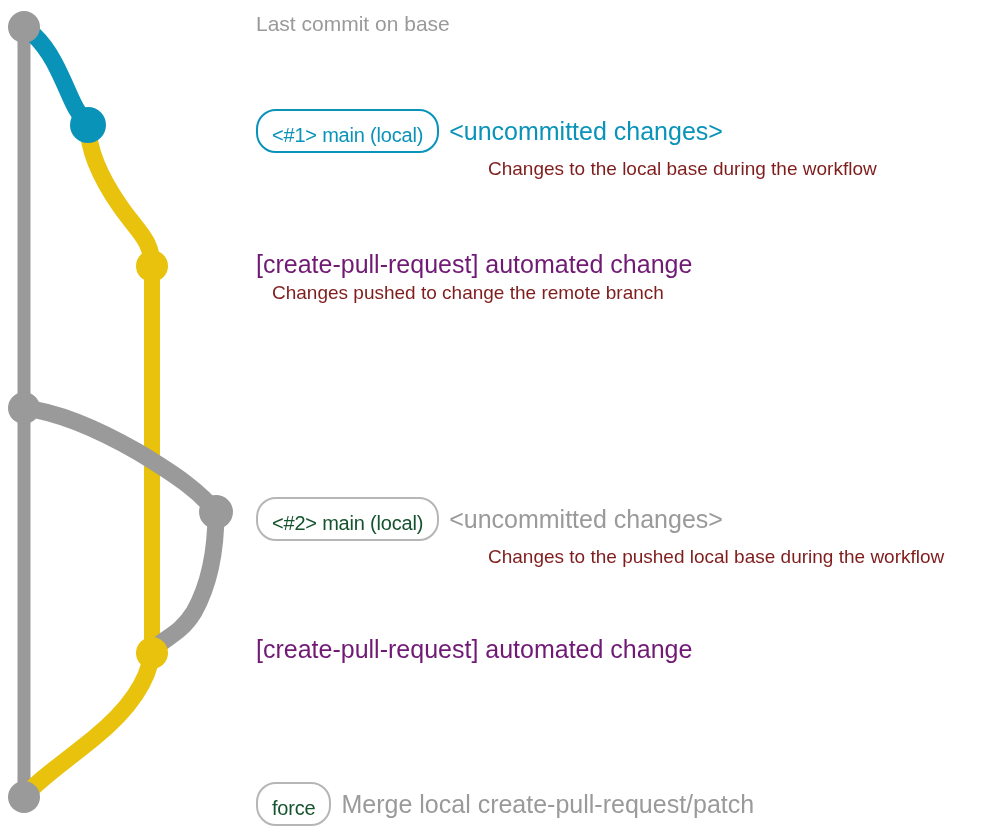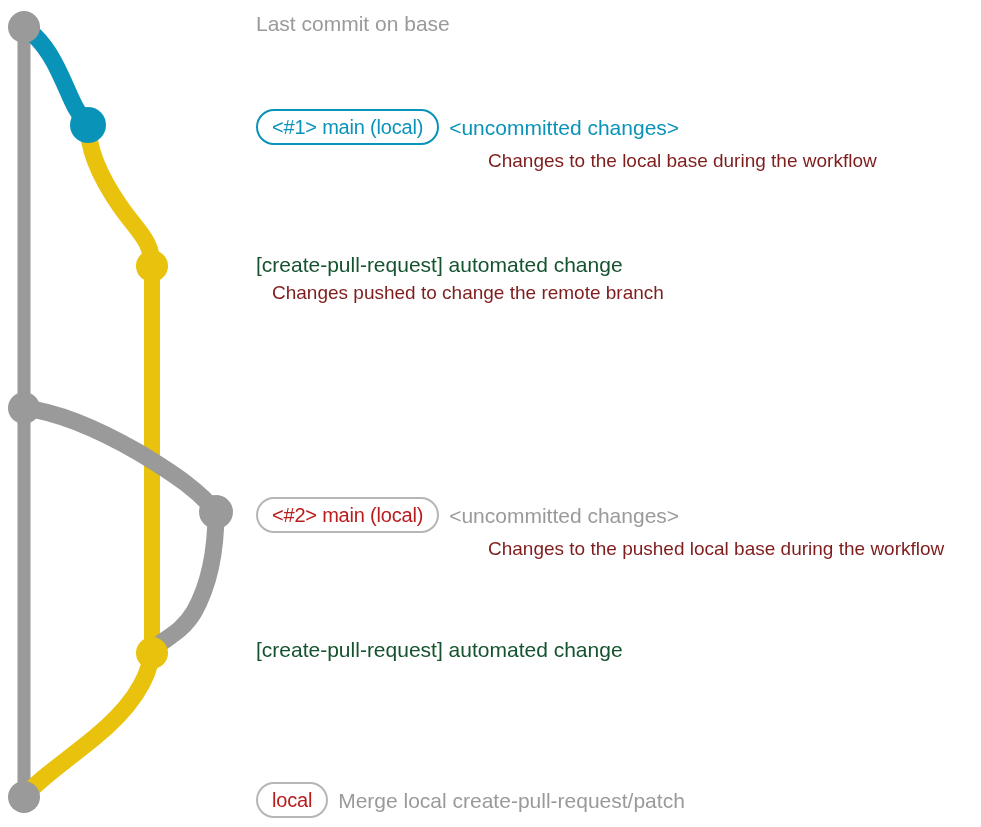--- a/index.html
+++ b/index.html
@@ -44,40 +44,40 @@
     display: flex;
     flex-direction: row;
     align-items: center;
     white-space: nowrap;
   }
 
   .pill {
     display: inline-block;
     border: 2px solid #9a9a9a;
     border-radius: 20px;
-    padding: 4px 14px 4px 14px;
+    padding: 12px 14px 4px 14px;
     font-size: 20px;
     line-height: 24px;
     color: #9a9a9a;
     background: transparent;
     margin-right: 10px;
     letter-spacing: -0.2px;
   }
   .pill.blue   { border-color: #0a93b9; color: #0a93b9; }
   .pill.yellow { border-color: #e8c20c; color: #e8c20c; }
-  .pill.gray   { border-color: #b6b6b6; color: #b91c1c; }
+  .pill.gray   { border-color: #b6b6b6; color: #14532d; }
 
   .subject {
-    font-size: 21px;
+    font-size: 25px;
     line-height: 25px;
     color: #9a9a9a;
     white-space: nowrap;
   }
   .subject.blue   { color: #0a93b9; }
-  .subject.yellow { color: #14532d; }
+  .subject.yellow { color: #701a75; }
   .subject.gray   { color: #9a9a9a; }
 
   .note {
     font-family: Liberation Sans, sans-serif;
     font-size: 19px;
     line-height: 23px;
     color: #7f1d1d;
     white-space: nowrap;
     margin-top: 4px;
   }
@@ -147,18 +147,18 @@
   </div>
 
   <div class="row" style="top:637px;">
     <div class="row-head">
       <span class="subject yellow">[create-pull-request] automated change</span>
     </div>
   </div>
 
   <div class="row" style="top:782px;">
     <div class="row-head">
-      <span class="pill gray">local</span>
+      <span class="pill gray">force</span>
       <span class="subject gray">Merge local create-pull-request/patch</span>
     </div>
   </div>
 
 </div>
 
 </body></html>

